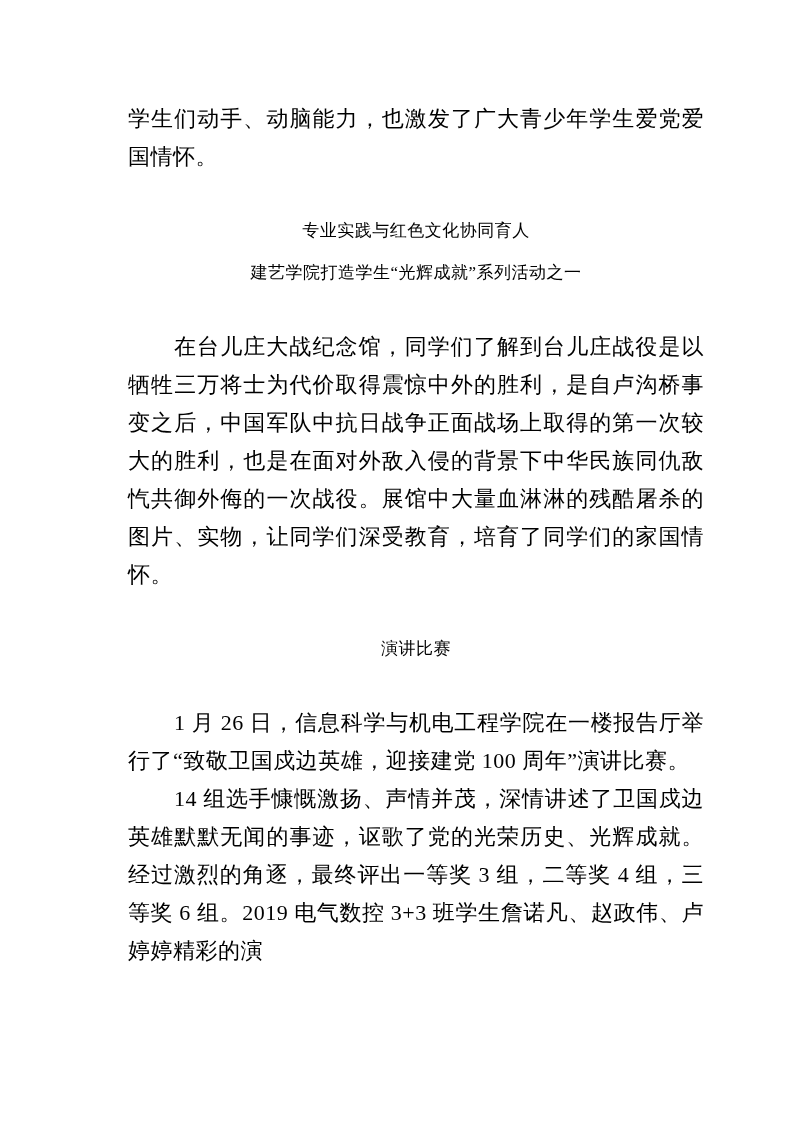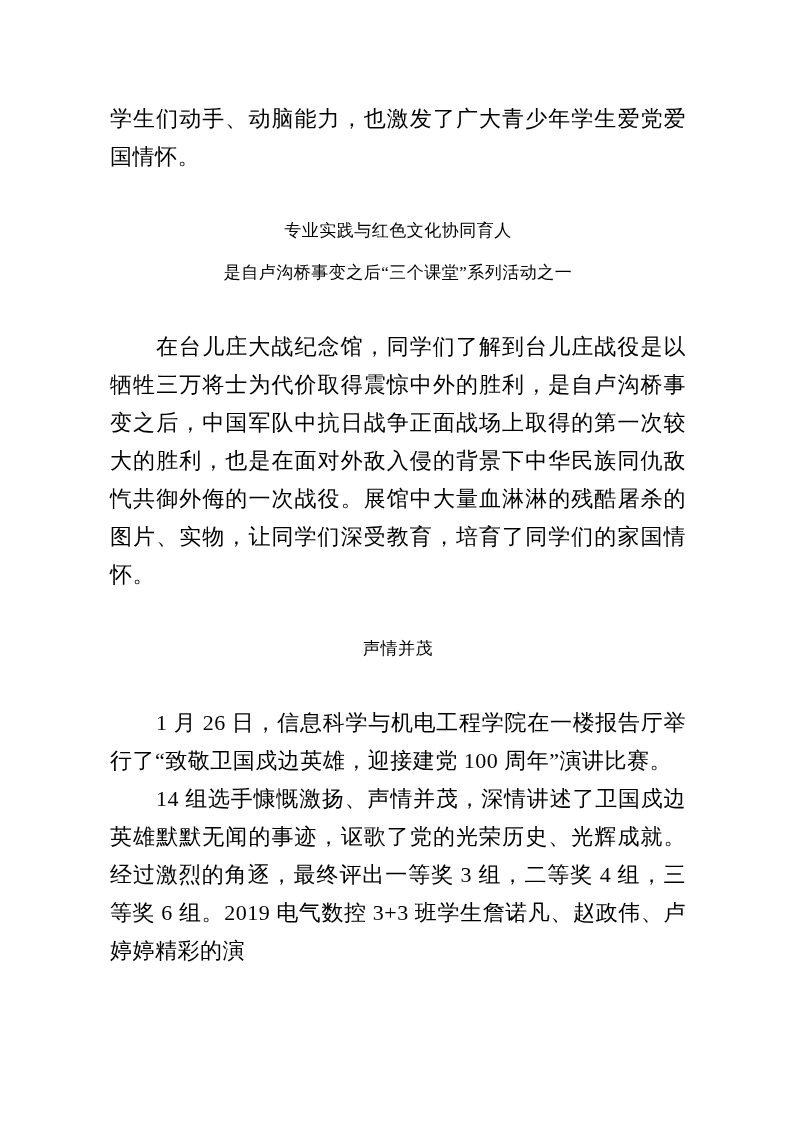--- a/index.html
+++ b/index.html
@@ -12,21 +12,21 @@
     width: 794px;
     height: 1123px;
     background: #ffffff;
     color: #000000;
     font-family: "Liberation Serif", "DejaVu Serif", serif;
     overflow: hidden;
     box-sizing: border-box;
   }
   .content {
     position: absolute;
-    left: 110px;
+    left: 128px;
     top: 100px;
     width: 576px;
   }
   .body-para {
     font-size: 22px;
     line-height: 38px;
     text-align: justify;
     margin: 0;
     letter-spacing: 0.5px;
   }
@@ -47,28 +47,28 @@
 </head>
 <body>
 
 <div class="page">
   <div class="content">
 
     <p class="body-para">学生们动手、动脑能力，也激发了广大青少年学生爱党爱国情怀。</p>
 
     <div class="doc-heading">
       <span class="h-line">专业实践与红色文化协同育人</span>
-      <span class="h-line">是自卢沟桥事变之后“三个课堂”系列活动之一</span>
+      <span class="h-line">建艺学院打造学生“光辉成就”系列活动之一</span>
     </div>
 
 
     <p class="body-para indent">在台儿庄大战纪念馆，同学们了解到台儿庄战役是以牺牲三万将士为代价取得震惊中外的胜利，是自卢沟桥事变之后，中国军队中抗日战争正面战场上取得的第一次较大的胜利，也是在面对外敌入侵的背景下中华民族同仇敌忾共御外侮的一次战役。展馆中大量血淋淋的残酷屠杀的图片、实物，让同学们深受教育，培育了同学们的家国情怀。</p>
 
     <div class="doc-heading">
-      <span class="h-line">声情并茂</span>
+      <span class="h-line">演讲比赛</span>
     </div>
 
     <p class="body-para indent">1 月 26 日，信息科学与机电工程学院在一楼报告厅举行了“致敬卫国戍边英雄，迎接建党 100 周年”演讲比赛。</p>
 
     <p class="body-para indent">14 组选手慷慨激扬、声情并茂，深情讲述了卫国戍边英雄默默无闻的事迹，讴歌了党的光荣历史、光辉成就。经过激烈的角逐，最终评出一等奖 3 组，二等奖 4 组，三等奖 6 组。2019 电气数控 3+3 班学生詹诺凡、赵政伟、卢婷婷精彩的演</p>
 
   </div>
 </div>
 
 </body></html>

